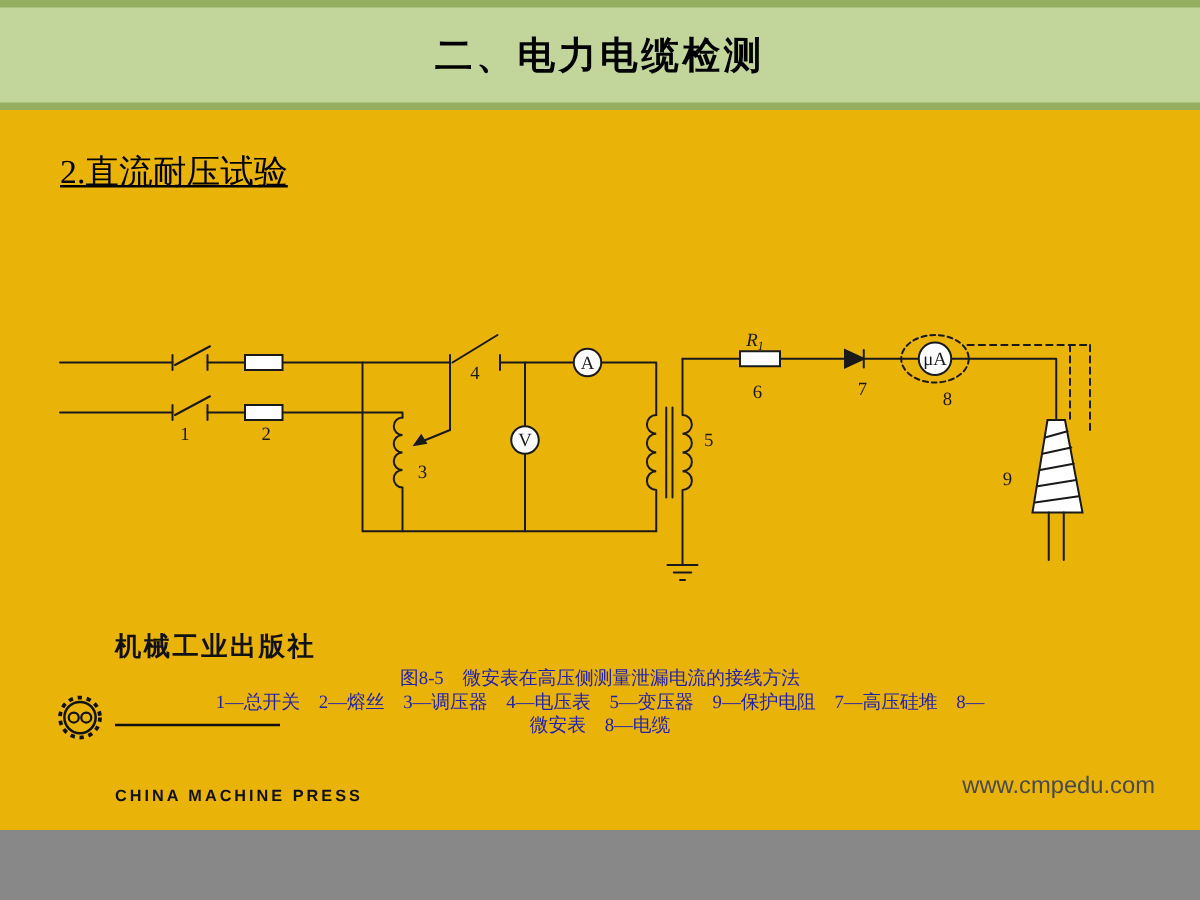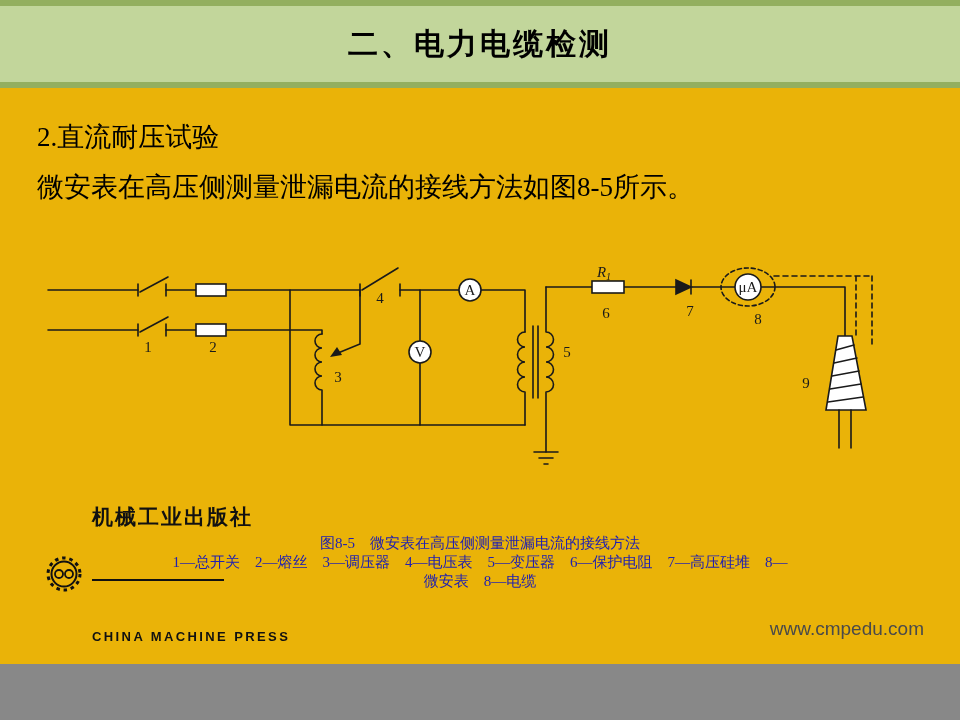--- a/index.html
+++ b/index.html
@@ -19,22 +19,23 @@
     border-top:6px solid var(--header-edge);
     border-bottom:6px solid var(--header-edge);
     display:flex;align-items:center;justify-content:center;
   }
   .title{
     margin:0;font-size:30px;font-weight:bold;color:#000;letter-spacing:3px;
     font-family:"Liberation Sans","DejaVu Sans",sans-serif;
   }
   .body-text{position:absolute;left:36px;top:120px;width:900px;}
   .body-text p{
-    margin:0 0 16px 1px;font-size:27px;line-height:34px;color:#000;
+    margin:0 0 16px 12px;font-size:27px;line-height:34px;color:#000;
     font-family:"Liberation Serif","DejaVu Serif",serif;
+    text-decoration:underline;
   }
   .circuit{position:absolute;left:0;top:0;width:960px;height:720px;}
   .caption{
     position:absolute;left:0;top:534px;width:960px;text-align:center;
     color:var(--caption-blue);font-size:15px;line-height:19px;
     font-family:"Liberation Serif","DejaVu Serif",serif;
   }
   .footer-logo{
     position:absolute;left:44px;bottom:20px;display:flex;align-items:center;gap:8px;
   }
@@ -58,21 +59,20 @@
 <body>
 
 <div class="slide">
 
   <header class="header">
     <h1 class="title">二、电力电缆检测</h1>
   </header>
 
   <div class="body-text">
     <p>2.直流耐压试验</p>
-    <p>微安表在高压侧测量泄漏电流的接线方法如图8-5所示。</p>
   </div>
 
   <svg class="circuit" viewBox="0 0 960 720">
     <g stroke="#1a1a1a" stroke-width="1.6" fill="none" stroke-linecap="round">
 
       <g>
         <path d="M48,290 H138 M166,290 H360 M400,290 H459 M481,290 H525 M525,290 V332"></path>
         <path d="M48,330 H138 M166,330 H322 M322,330 V334"></path>
       </g>
 
@@ -152,21 +152,21 @@
     <text x="758" y="324">8</text>
     <text x="806" y="388">9</text>
     <text x="470" y="295" font-size="13">A</text>
     <text x="420" y="357" font-size="13">V</text>
     <text x="748" y="292" font-size="12">μA</text>
     <text x="604" y="277" font-style="italic"><tspan>R</tspan><tspan dy="3" font-size="10">1</tspan></text>
   </svg>
 
   <div class="caption">
     <div>图8-5　微安表在高压侧测量泄漏电流的接线方法</div>
-    <div>1—总开关　2—熔丝　3—调压器　4—电压表　5—变压器　6—保护电阻　7—高压硅堆　8—</div>
+    <div>1—总开关　2—熔丝　3—调压器　4—电压表　5—变压器　9—保护电阻　7—高压硅堆　8—</div>
     <div>微安表　8—电缆</div>
   </div>
 
   <div class="footer-logo">
     <svg width="40" height="40" viewBox="0 0 40 40">
       <circle cx="20" cy="20" r="16" fill="none" stroke="#111" stroke-width="3" stroke-dasharray="3.5 3.8"></circle>
       <circle cx="20" cy="20" r="12.5" fill="none" stroke="#111" stroke-width="2"></circle>
       <circle cx="15" cy="20" r="4" fill="none" stroke="#111" stroke-width="1.8"></circle>
       <circle cx="25" cy="20" r="4" fill="none" stroke="#111" stroke-width="1.8"></circle>
     </svg>

